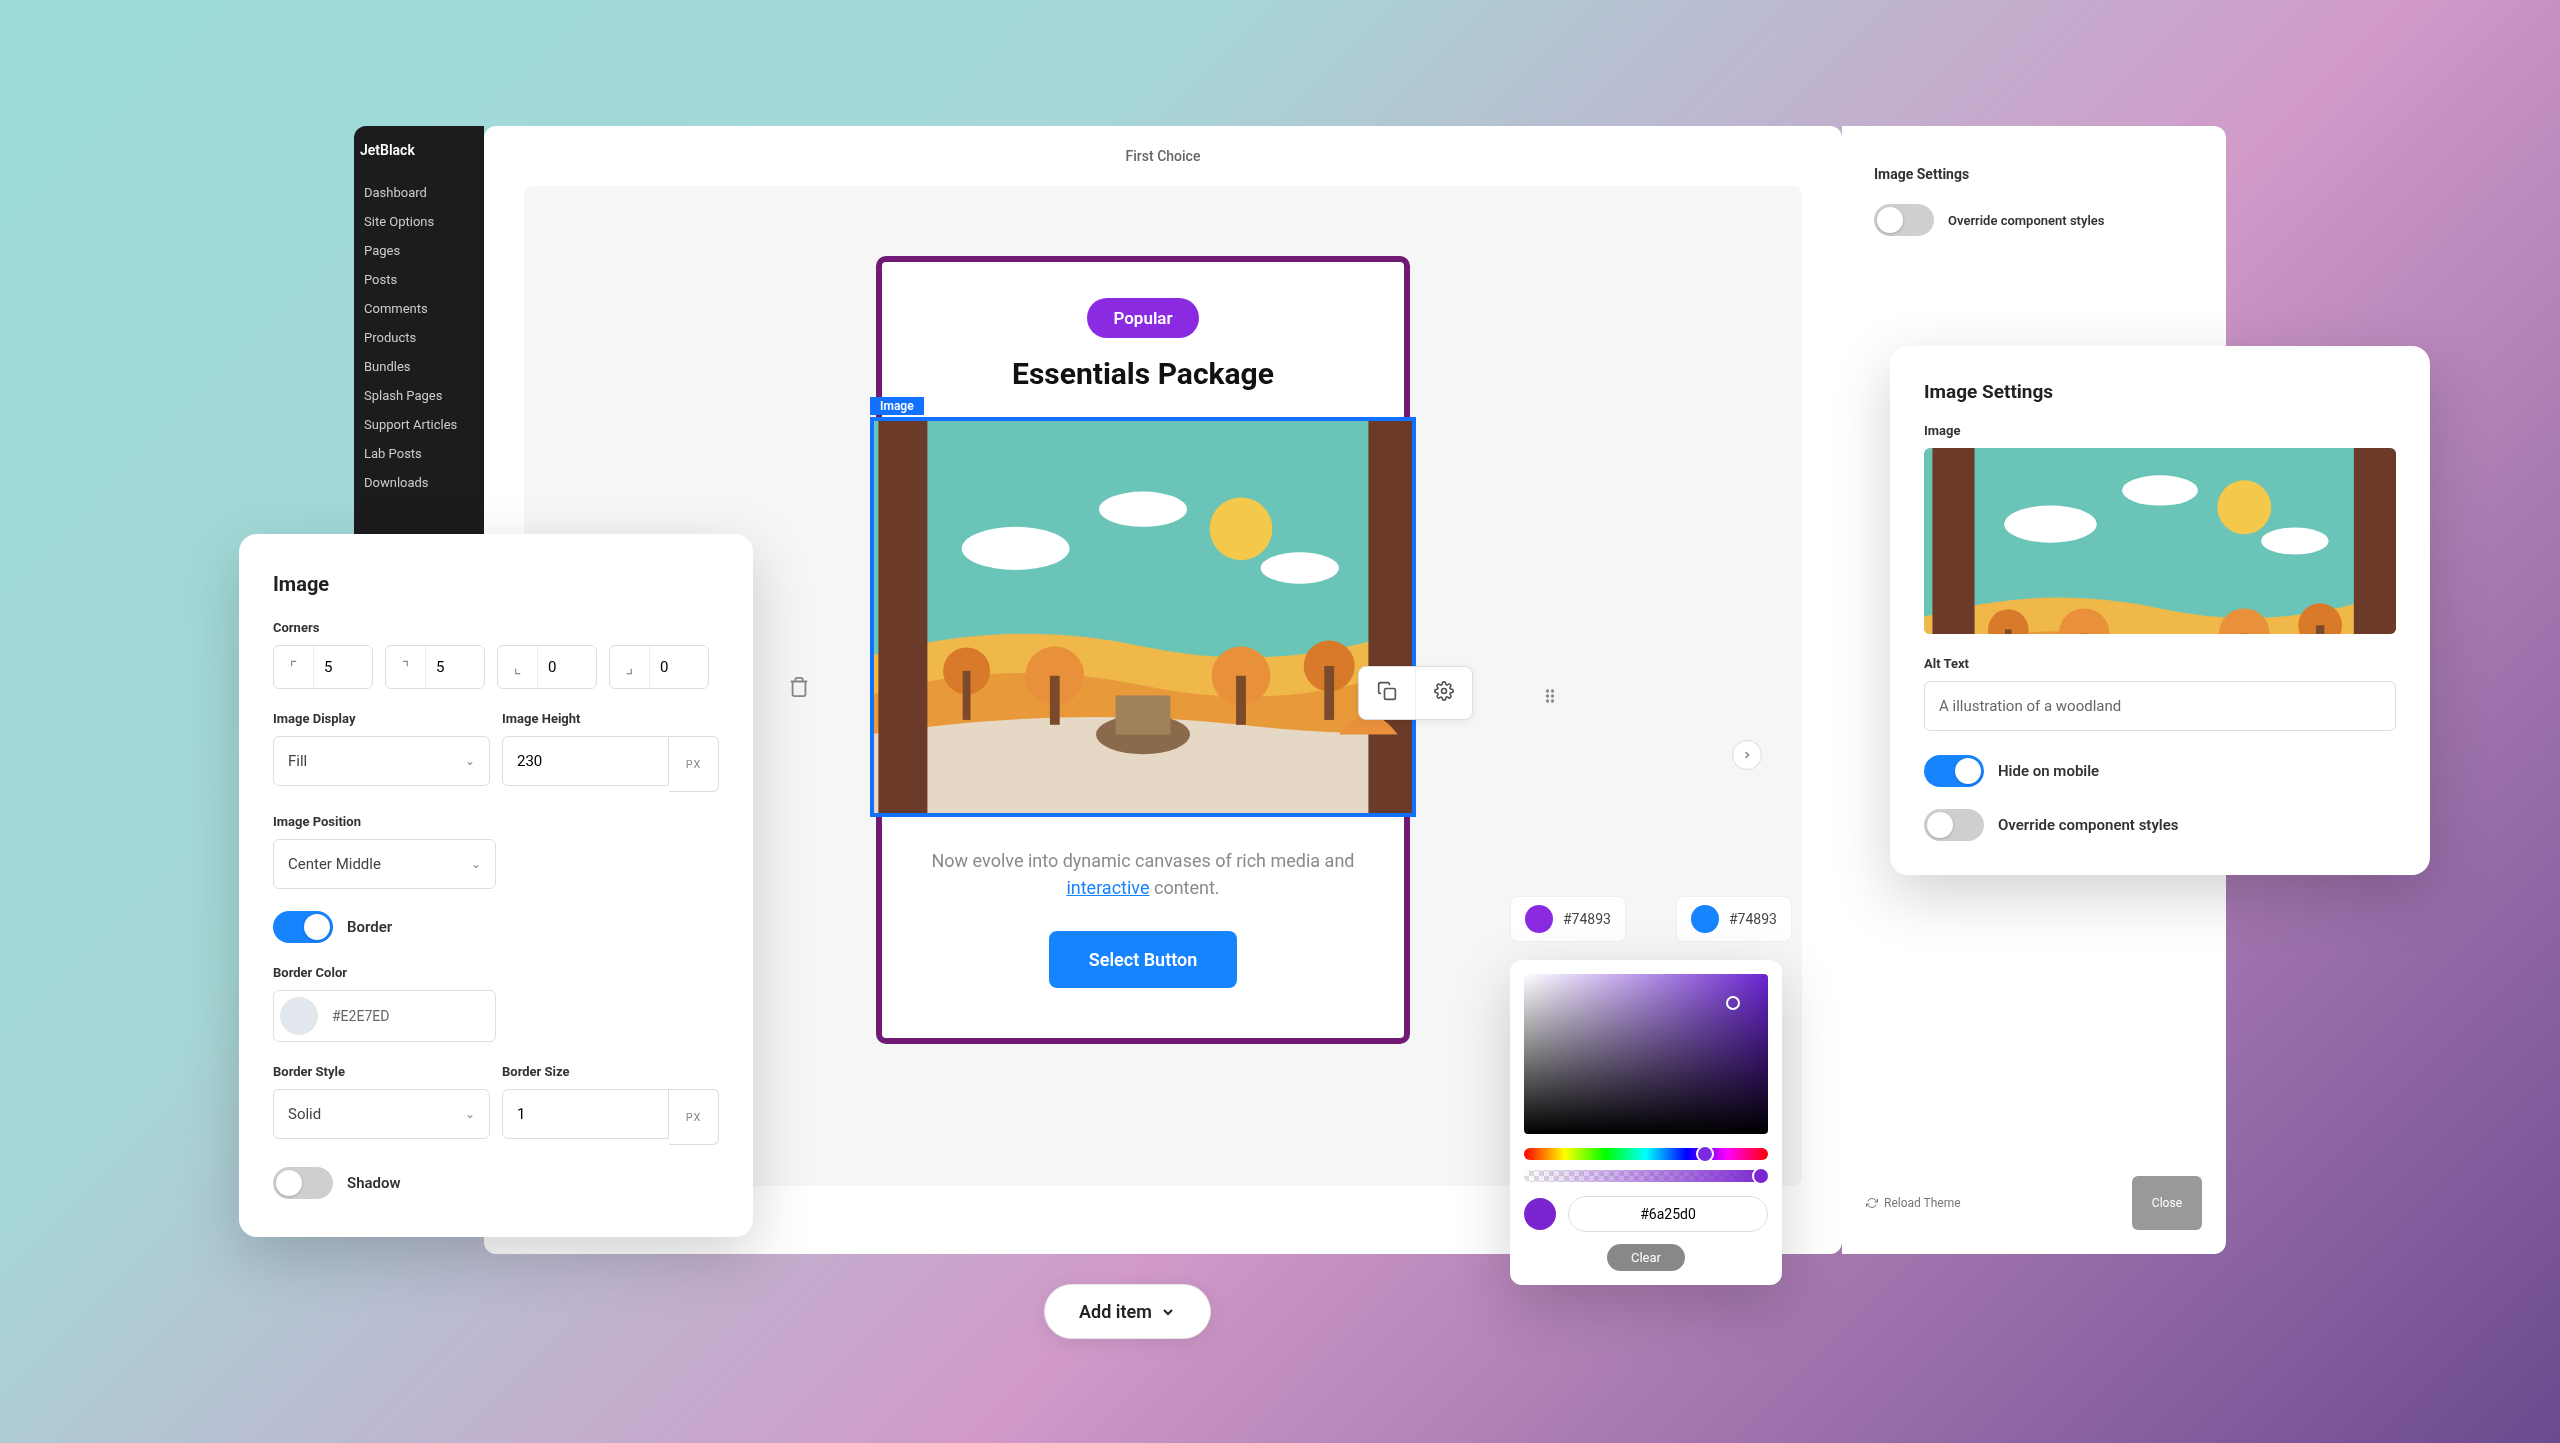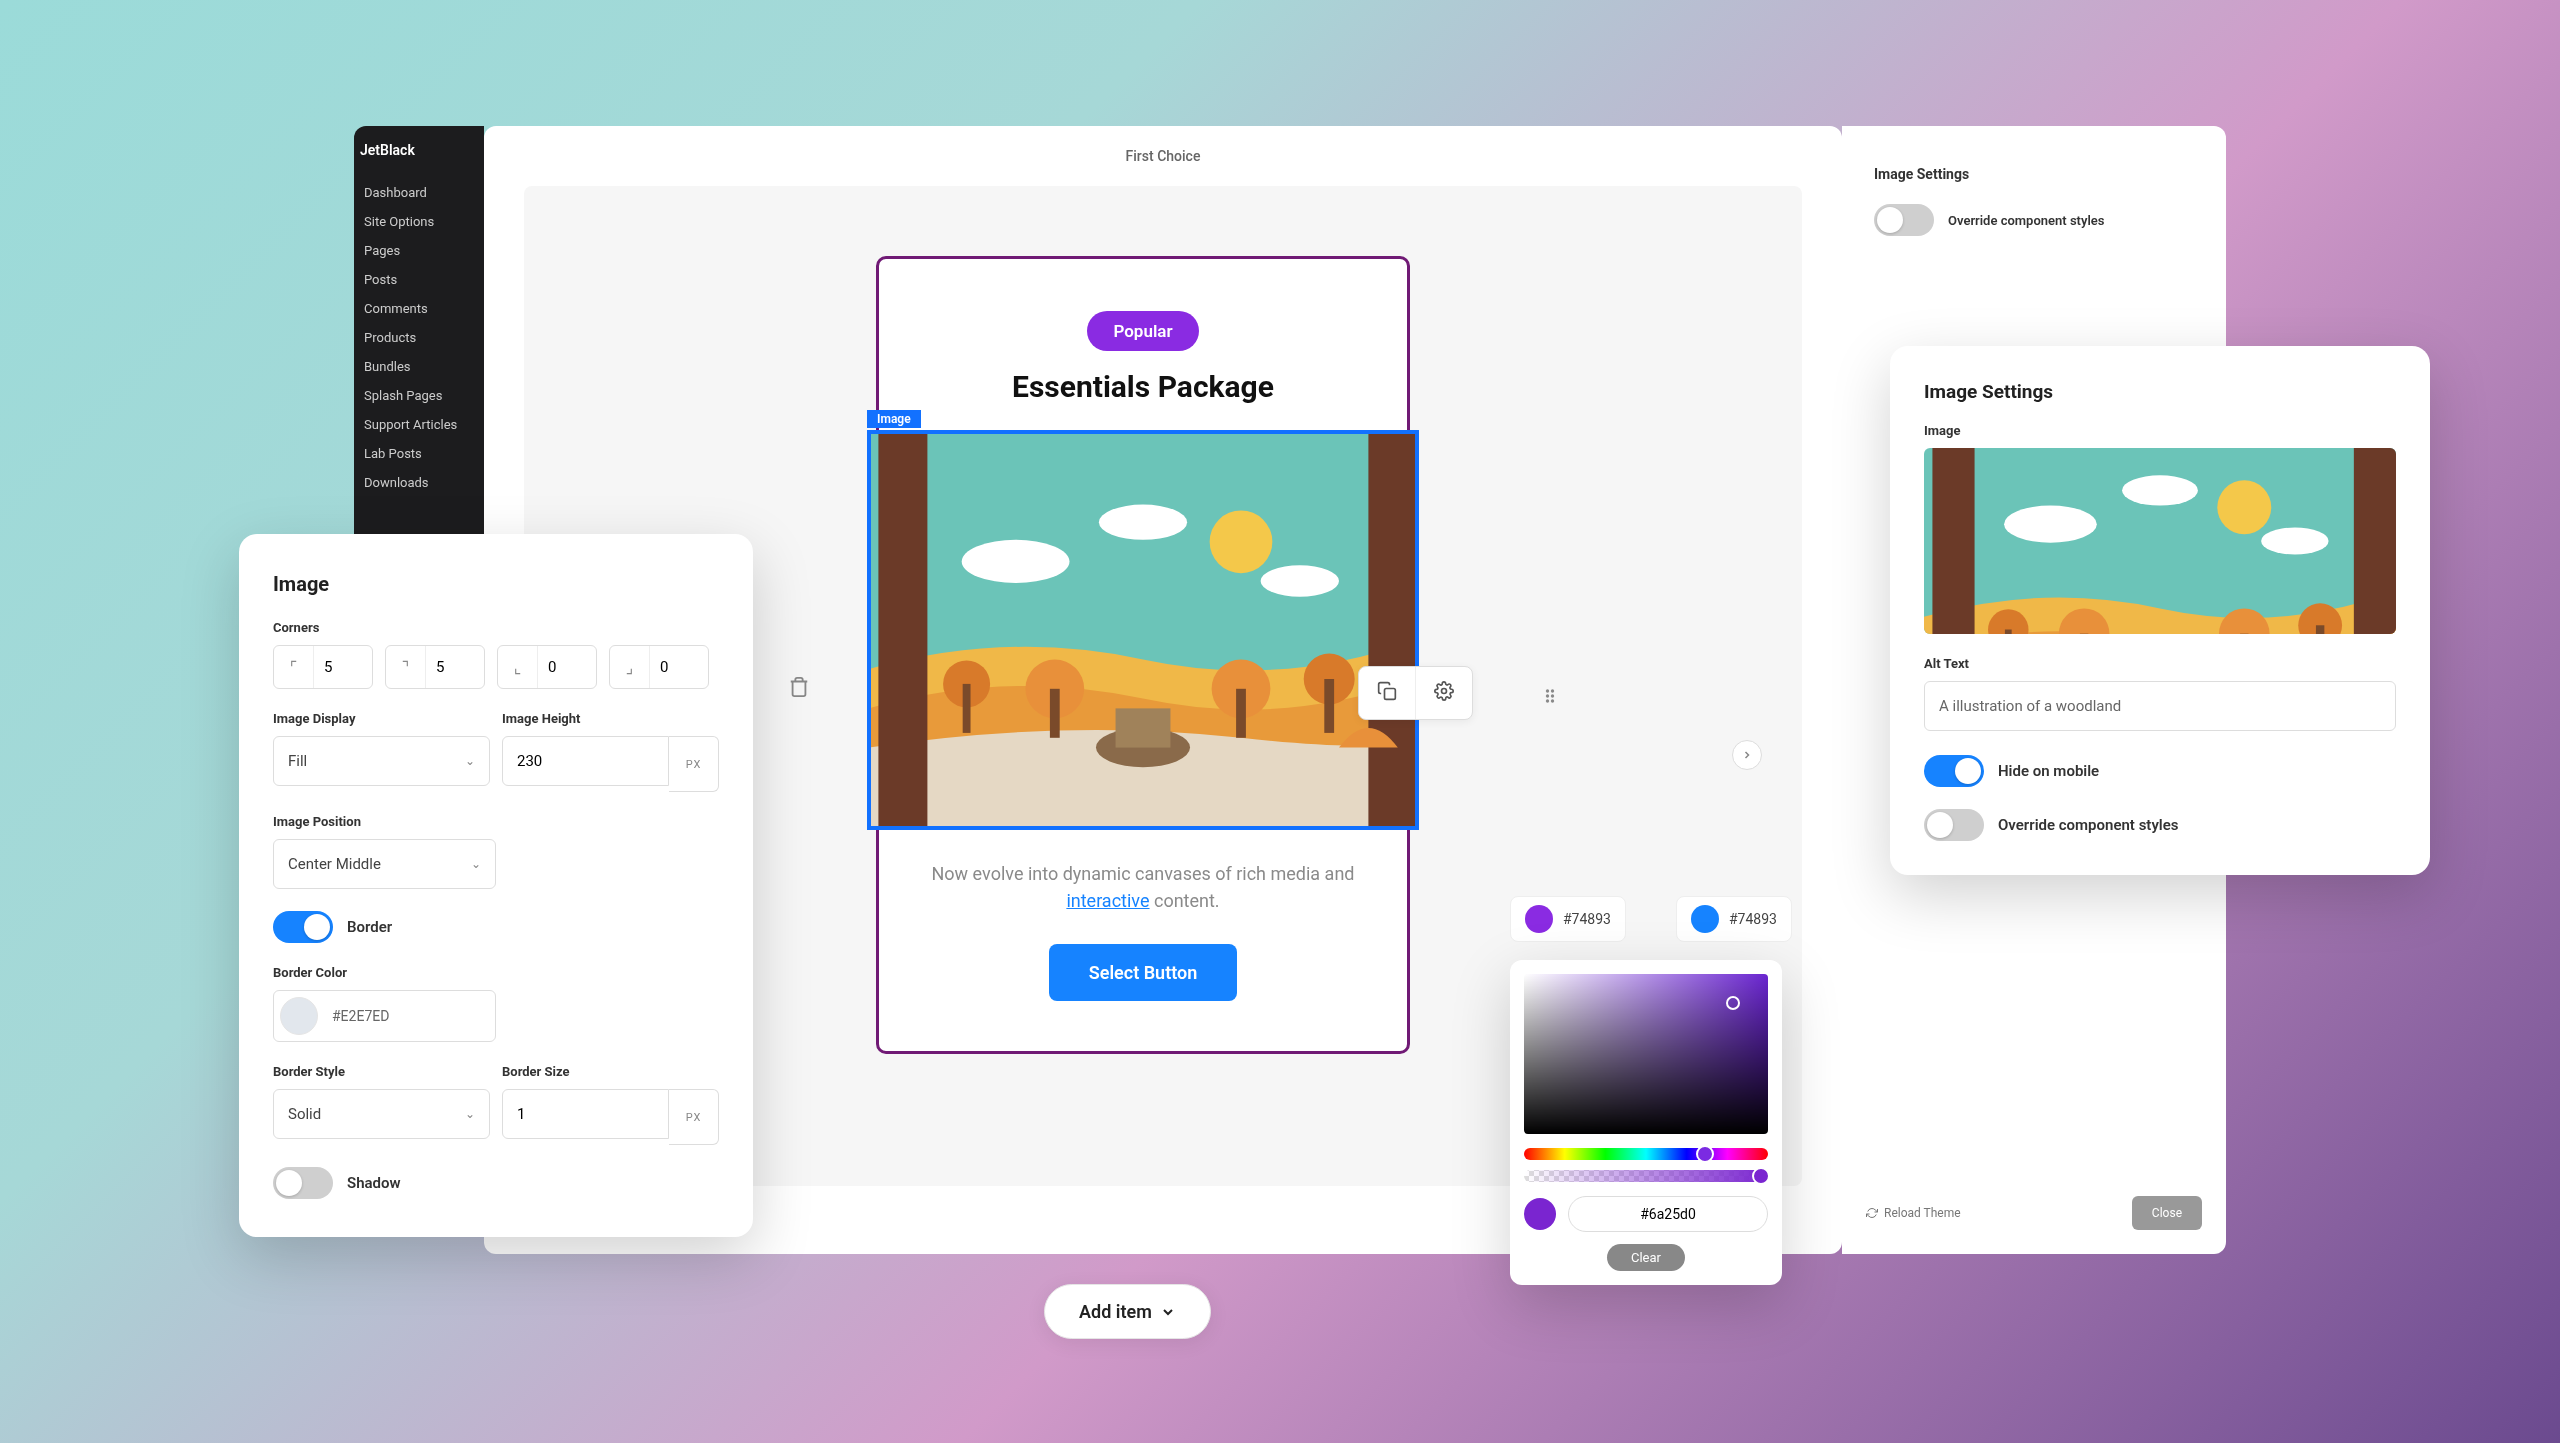--- a/index.html
+++ b/index.html
@@ -8,21 +8,21 @@
 
 .dark-sidebar { position: absolute; left: 354px; top: 126px; width: 130px; height: 408px; background: #1c1c1e; border-radius: 12px 0 0 0; padding: 16px 6px; color: #aaa; font-size: 14px; }
 .dark-sidebar .brand { color: #fff; font-weight: 600; margin-bottom: 20px; display: flex; align-items: center; gap: 6px; }
 .dark-sidebar .item { padding: 7px 4px; color: #ccc; font-size: 13px; display: flex; align-items: center; gap: 8px; cursor: pointer; }
 
 
 .editor { position: absolute; left: 484px; top: 126px; width: 1358px; height: 1128px; background: #fff; border-radius: 12px; }
 .editor-title { text-align: center; padding: 22px 0; font-size: 14px; color: #666; font-weight: 500; }
 .canvas-area { margin: 0 40px; background: #f6f6f6; border-radius: 8px; min-height: 1000px; position: relative; }
 
-.card { position: absolute; left: 352px; top: 70px; width: 534px; background: #fff; border: 3px solid #701a75; border-radius: 10px; padding: 52px 32px 50px; text-align: center; }
+.card { position: absolute; left: 352px; top: 70px; width: 534px; background: #fff; border: 6px solid #701a75; border-radius: 10px; padding: 36px 32px 50px; text-align: center; }
 .badge-popular { display: inline-block; background: #8a2be2; color: #fff; padding: 10px 26px; border-radius: 999px; font-weight: 600; font-size: 17px; }
 .card-title { font-size: 30px; font-weight: 700; margin-top: 18px; color: #111; }
 
 .image-block { position: relative; margin: 26px -44px 30px; }
 .image-tag { position: absolute; top: -20px; left: 0; background: #1271ff; color: #fff; font-size: 12px; padding: 2px 10px; font-weight: 600; }
 .image-frame { border: 4px solid #1271ff; display: block; height: 400px; overflow: hidden; position: relative; }
 .illustration { width: 100%; height: 100%; }
 
 .card-desc { color: #8a8a8a; font-size: 18px; line-height: 1.5; margin-bottom: 30px; }
 .card-desc .link { color: #1683ff; text-decoration: underline; }
@@ -35,21 +35,21 @@
 .drag-handle { position: absolute; left: 1016px; top: 500px; color: #888; cursor: grab; }
 
 .add-item-btn { position: absolute; left: 520px; top: 1098px; background: #fff; border: 1px solid #e5e5e5; border-radius: 999px; padding: 16px 34px; font-size: 18px; font-weight: 600; color: #222; cursor: pointer; box-shadow: 0 4px 20px rgba(0,0,0,0.08); display: flex; align-items: center; gap: 8px; }
 .expand-btn { position: absolute; right: 40px; top: 554px; width: 30px; height: 30px; border-radius: 50%; border: 1px solid #ddd; background: #fff; display: flex; align-items: center; justify-content: center; font-size: 12px; color: #888; cursor: pointer; }
 
 
 .right-strip { position: absolute; left: 1842px; top: 126px; width: 384px; height: 1128px; background: #fff; border-radius: 0 12px 12px 0; padding: 40px 32px; }
 .right-strip .title { font-size: 14px; font-weight: 700; color: #333; margin-bottom: 22px; }
 .right-strip .bottom-bar { position: absolute; bottom: 24px; left: 24px; right: 24px; display: flex; align-items: center; justify-content: space-between; }
 .reload-link { font-size: 12px; color: #777; cursor: pointer; display: flex; align-items: center; gap: 6px; }
-.close-btn { background: #999; color: #fff; border: none; border-radius: 6px; padding: 10px 20px; font-size: 12px; cursor: pointer; }
+.close-btn { background: #999; color: #fff; border: none; border-radius: 6px; padding: 20px 20px; font-size: 12px; cursor: pointer; }
 
 
 .image-panel { position: absolute; left: 239px; top: 534px; width: 514px; background: #fff; border-radius: 18px; box-shadow: 0 20px 60px rgba(0,0,0,0.18); padding: 38px 34px; }
 .panel-h { font-size: 20px; font-weight: 700; color: #222; margin-bottom: 24px; }
 .label { font-size: 13px; font-weight: 700; color: #333; margin-bottom: 10px; display: block; }
 .row { display: flex; gap: 12px; margin-bottom: 22px; }
 .corner-input { display: flex; align-items: center; border: 1px solid #ddd; border-radius: 6px; height: 44px; }
 .corner-input .corner-icon { width: 40px; height: 100%; display: flex; align-items: center; justify-content: center; border-right: 1px solid #eee; color: #888; }
 .corner-input input { border: none; width: 58px; padding: 0 10px; font-size: 15px; outline: none; }
 .select-field, .text-field { border: 1px solid #ddd; border-radius: 6px; height: 50px; padding: 4px 14px; font-size: 15px; display: flex; align-items: center; justify-content: space-between; background: #fff; color: #444; cursor: pointer; }

